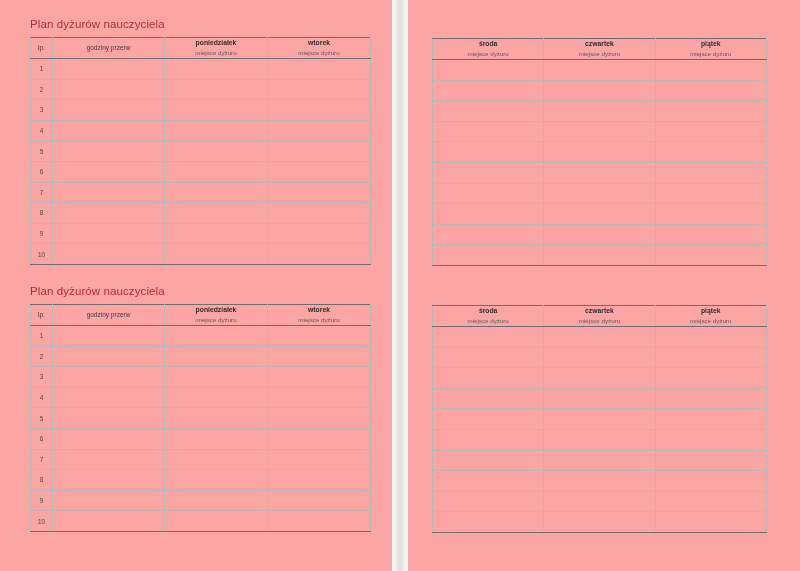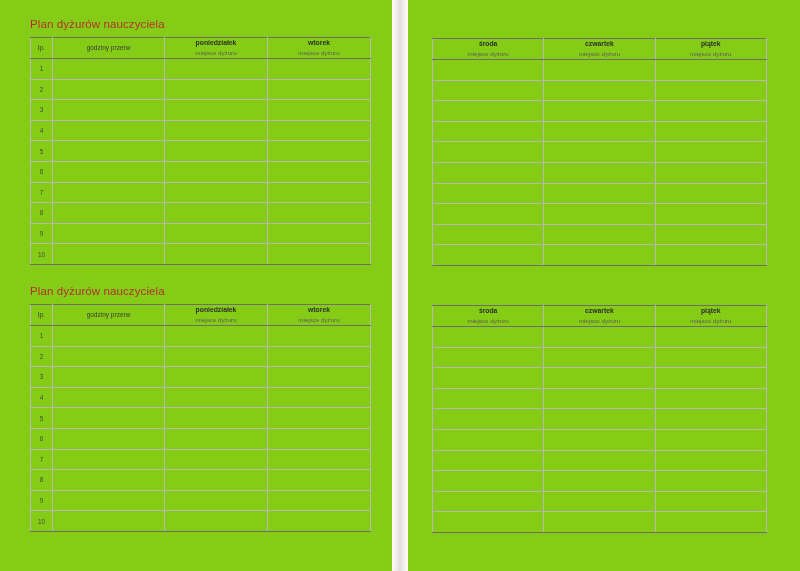--- a/index.html
+++ b/index.html
@@ -10,21 +10,21 @@
   body {
     width: 800px;
     height: 571px;
     font-family: "Liberation Sans", sans-serif;
     overflow: hidden;
     position: relative;
   }
   .page {
     position: absolute;
     inset: 0;
-    background: #84cc16;
+    background: #fca5a5;
   }
   
   .spine {
     position: absolute;
     top: 0;
     bottom: 0;
     left: 392px;
     width: 16px;
     background: linear-gradient(to right,
         #ffffff 0%,

